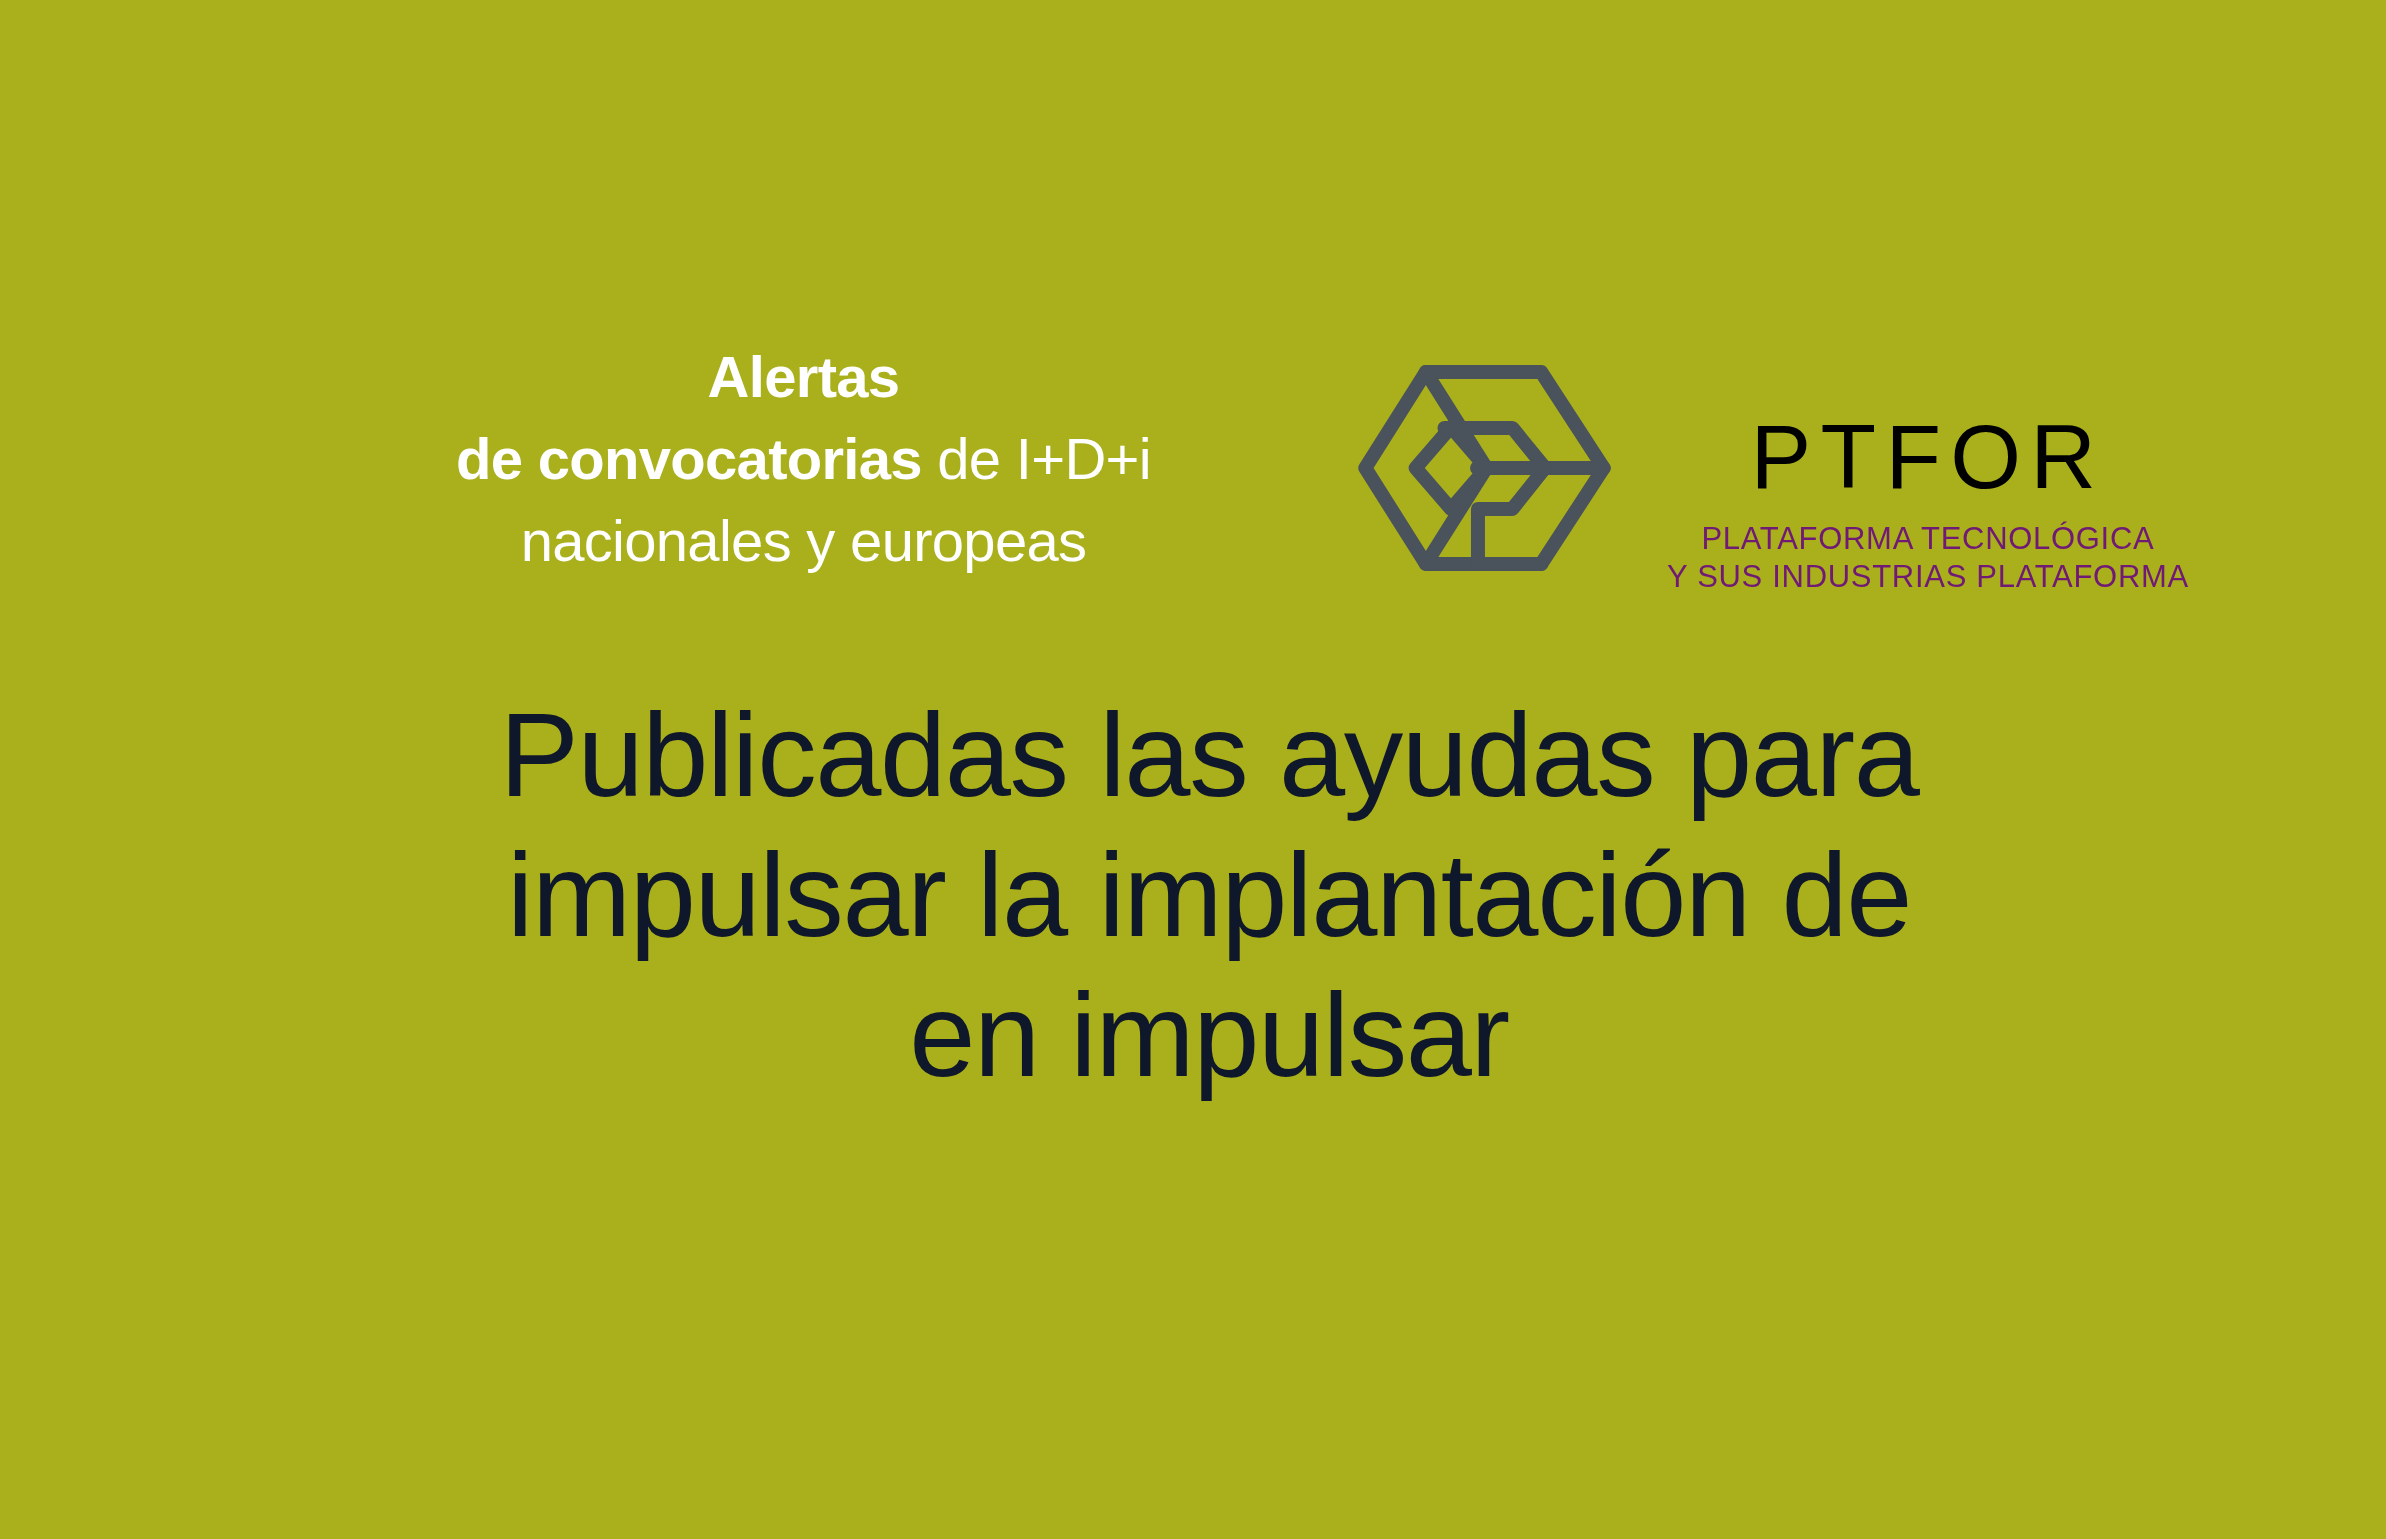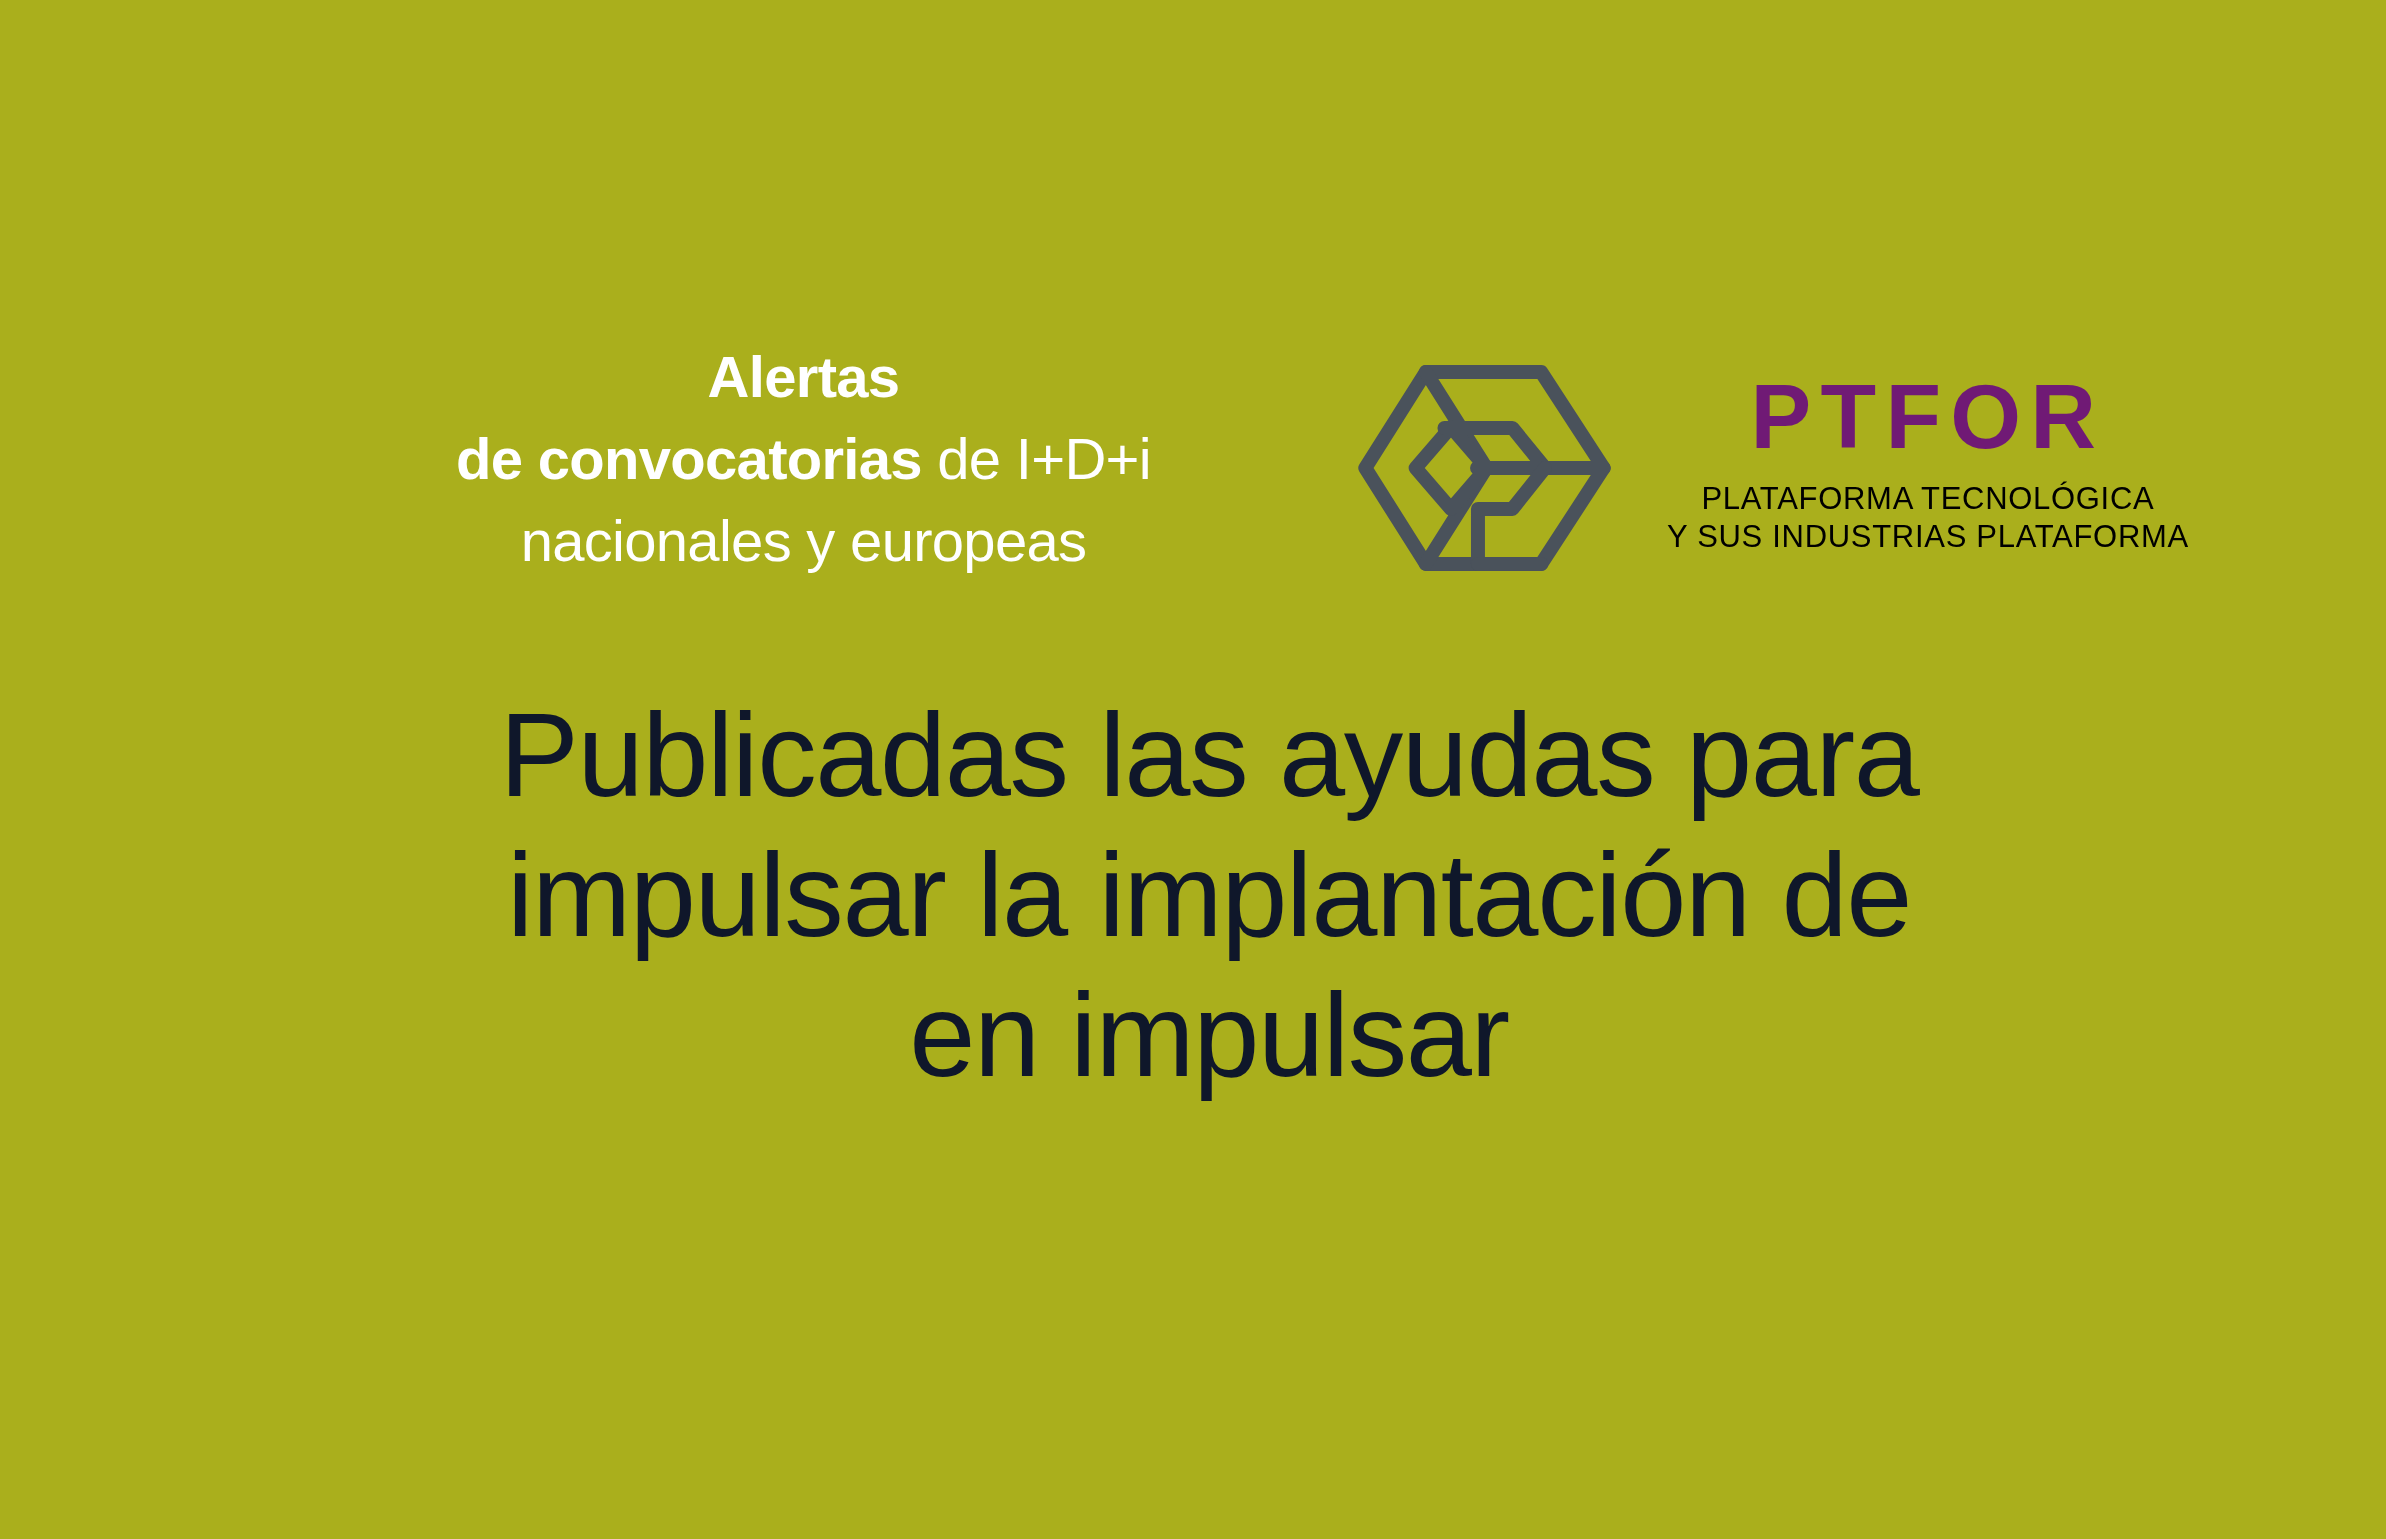--- a/index.html
+++ b/index.html
@@ -54,32 +54,33 @@
   #logo-mark {
     width: 270px;
     height: 216px;
     flex: 0 0 auto;
     display: block;
   }
   #logo-text-block {
     padding-top: 7.5px;
   }
   #logo-wordmark {
-    color: #701a75;
+    color: #000000;
     font-size: 91px;
-    font-weight: 700;
+    font-weight: 400;
     letter-spacing: 9.3px;
     line-height: 97px;
     white-space: nowrap;
+    margin-top: 40px;
   }
   #logo-tagline {
     margin-top: 15px;
   }
   .tagline-line {
-    color: #000000;
+    color: #701a75;
     font-size: 31px;
     font-weight: 400;
     letter-spacing: 0.7px;
     line-height: 38px;
     white-space: nowrap;
   }
 
   
   #headline {
     position: absolute;

